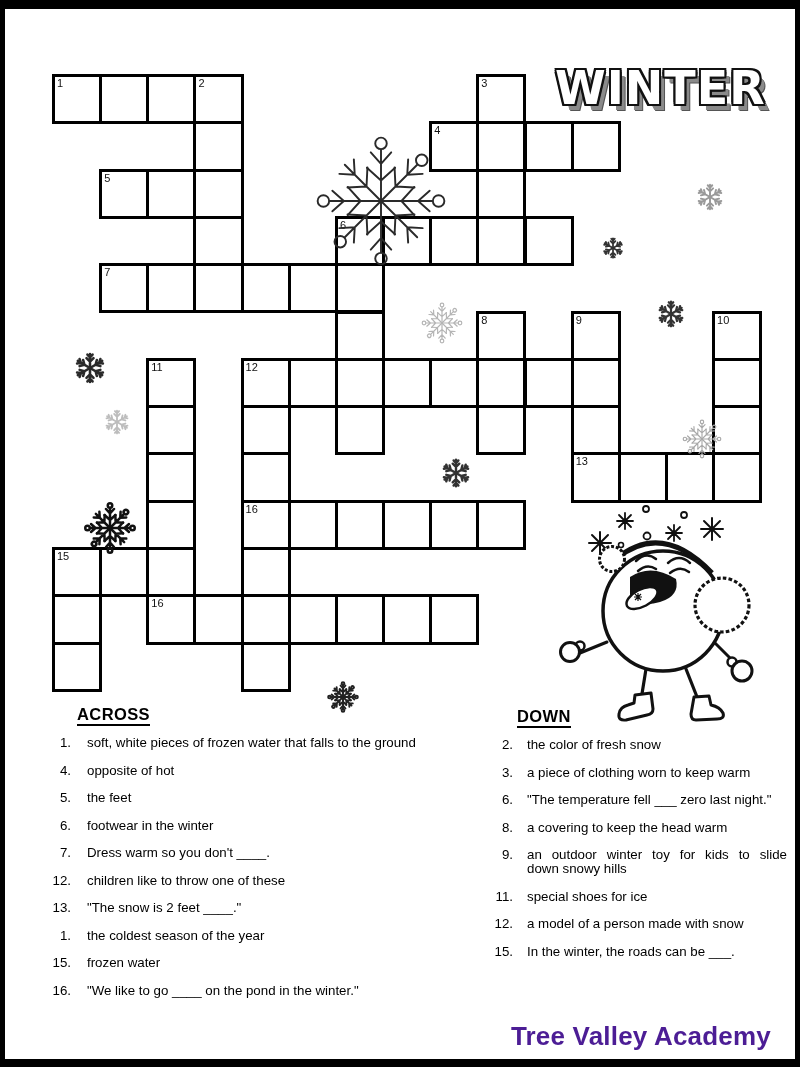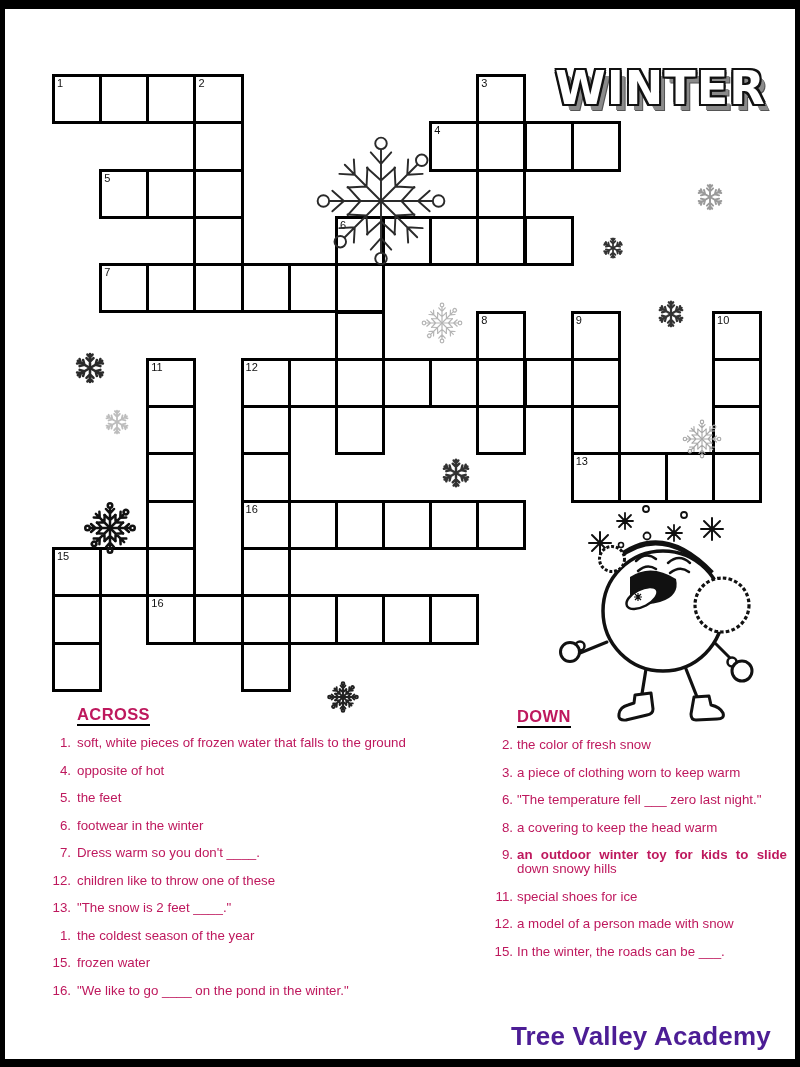--- a/index.html
+++ b/index.html
@@ -31,33 +31,33 @@
     border:3px solid #000; width:50.15px; height:50.3px;
   }
   .cell .num{
     position:absolute; top:0px; left:2px;
     font-size:11px; line-height:13px; color:#111;
     font-family:"Liberation Sans", sans-serif;
   }
   
   .flake{ position:absolute; overflow:visible; }
   
-  .clues{ position:absolute; color:#be185d; font-size:13.3px; line-height:14px; }
+  .clues{ position:absolute; color:#000000; font-size:13.3px; line-height:14px; }
   .clues-across{ left:39px; top:697px; width:420px; }
   .clues-down{ left:482px; top:699px; width:300px; }
   .clues h2{
     margin:0 0 10px 33px; font-size:16.5px; line-height:17px; letter-spacing:.4px;
     display:table; border-bottom:2.2px solid #000; padding-bottom:1px;
   }
   .clues-down h2{ margin-left:30px; }
   .clue{ display:flex; margin-bottom:13.5px; }
   .clue .cnum{ flex:none; width:27px; text-align:right; padding-right:6px; }
   .clues-down .clue .cnum{ width:26px; padding-right:4px; }
-  .clue .ctext{ flex:1; }
-  .jline{ text-align:justify; text-align-last:justify;font-weight:bold; }
+  .clue .ctext{ flex:1;margin-left:10px; }
+  .jline{ text-align:justify; text-align-last:justify; }
   
   .brand{
     position:absolute; right:24px; top:1012px;
     font-size:26px; font-weight:bold; letter-spacing:.2px; white-space:nowrap;
   }
   .defs{ position:absolute; width:0; height:0; }
   .snowman{ position:absolute; left:545px; top:490px; }
 </style>
 </head>
 <body>

